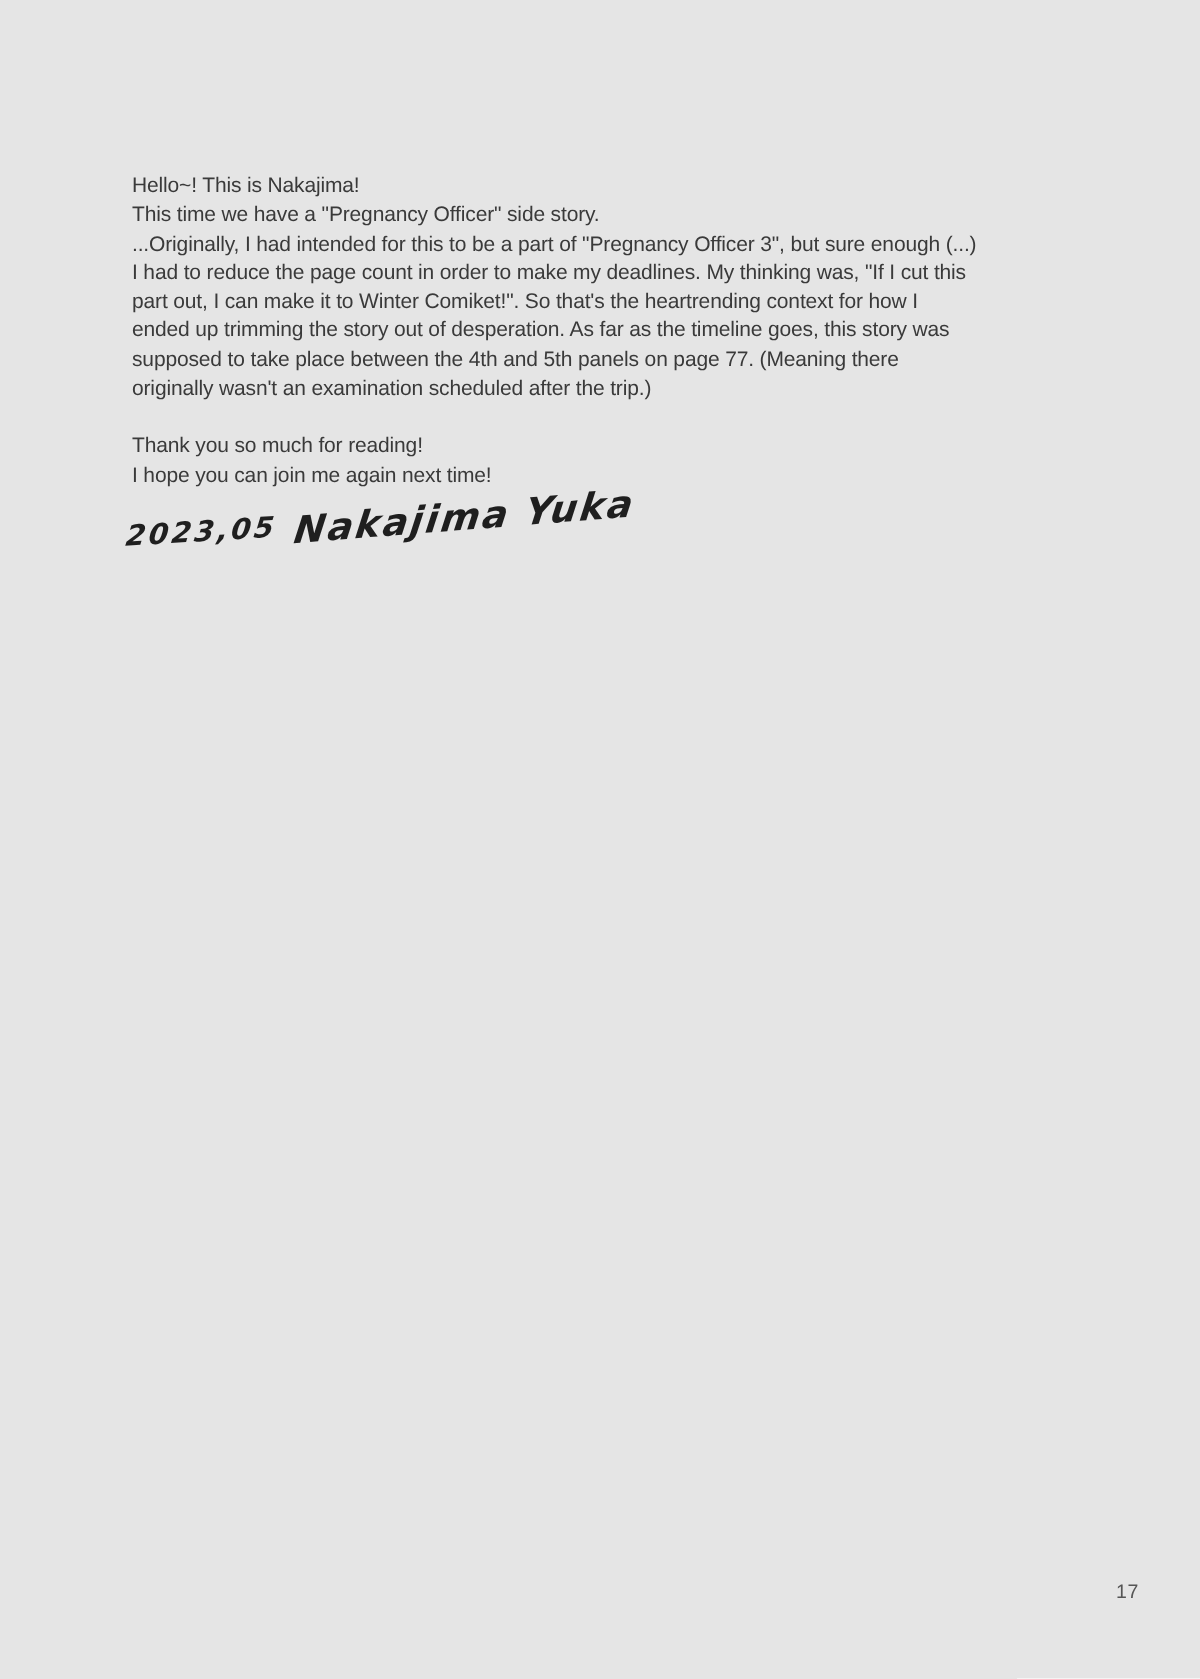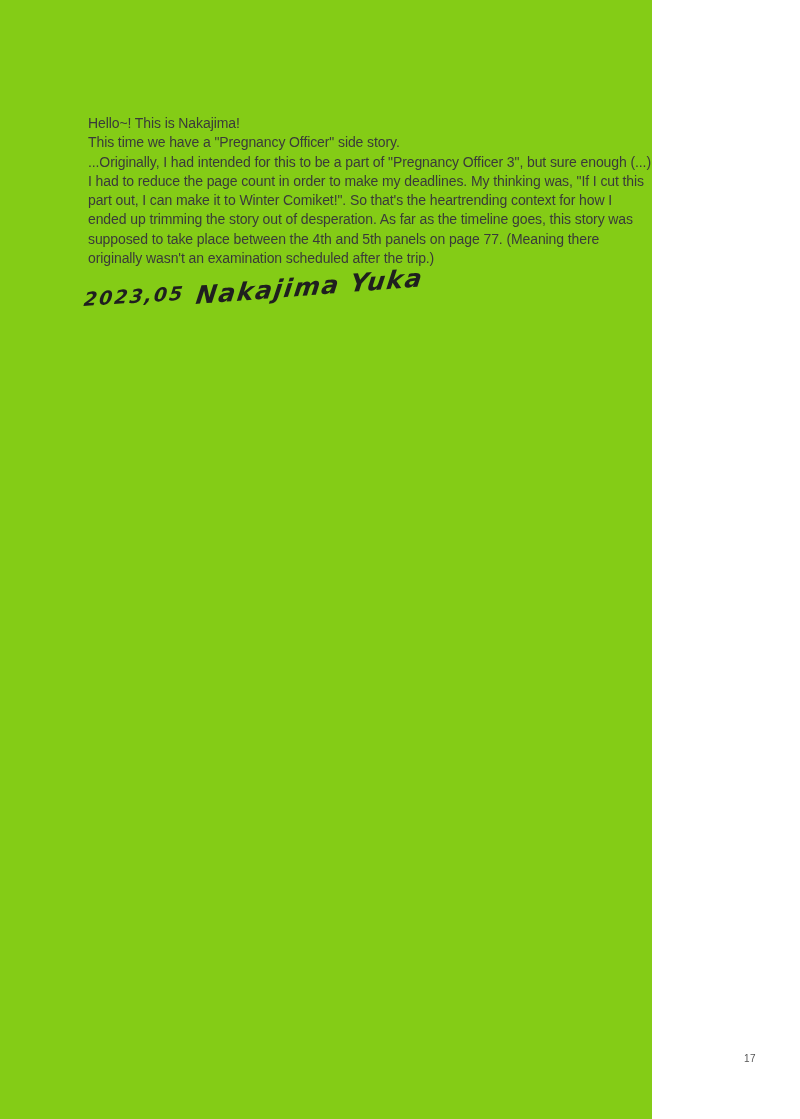--- a/index.html
+++ b/index.html
@@ -7,23 +7,23 @@
   html, body {
     width: 800px;
     height: 1119px;
     background: #ffffff;
     overflow: hidden;
     font-family: "Liberation Sans", sans-serif;
   }
 
   .page {
     position: relative;
-    width: 652px;
+    width: 800px;
     height: 1119px;
-    background: #84cc16;
+    background: #e5e5e5;
   }
 
   .afterword {
     position: absolute;
     left: 88px;
     top: 114px;
     width: 645px;
     color: #3a3a3a;
     font-size: 14px;
     line-height: 19.3px;
@@ -66,41 +66,43 @@
     font-weight: 600;
     font-size: 25px;
     letter-spacing: 1.5px;
     transform: skewX(-12deg) rotate(-2deg);
   }
 
   .page-number {
     position: absolute;
     left: 744px;
     top: 1053px;
-    font-size: 10px;
+    font-size: 13px;
     color: #555555;
     letter-spacing: 0.5px;
   }
 </style>
 </head>
 <body>
 
 <div class="page">
 
   <div class="afterword">
     <p class="para-1">Hello~! This is Nakajima!
 This time we have a "Pregnancy Officer" side story.
 ...Originally, I had intended for this to be a part of "Pregnancy Officer 3", but sure enough (...)
 I had to reduce the page count in order to make my deadlines. My thinking was, "If I cut this
 part out, I can make it to Winter Comiket!". So that's the heartrending context for how I
 ended up trimming the story out of desperation. As far as the timeline goes, this story was
 supposed to take place between the 4th and 5th panels on page 77. (Meaning there
 originally wasn't an examination scheduled after the trip.)</p>
 
 
+    <p class="para-3">Thank you so much for reading!
+I hope you can join me again next time!</p>
 
     <div class="signature">
       <span class="sig-date">2023,05</span><span class="sig-name">Nakajima Yuka</span>
     </div>
   </div>
 
   <div class="page-number">17</div>
 
 </div>
 

